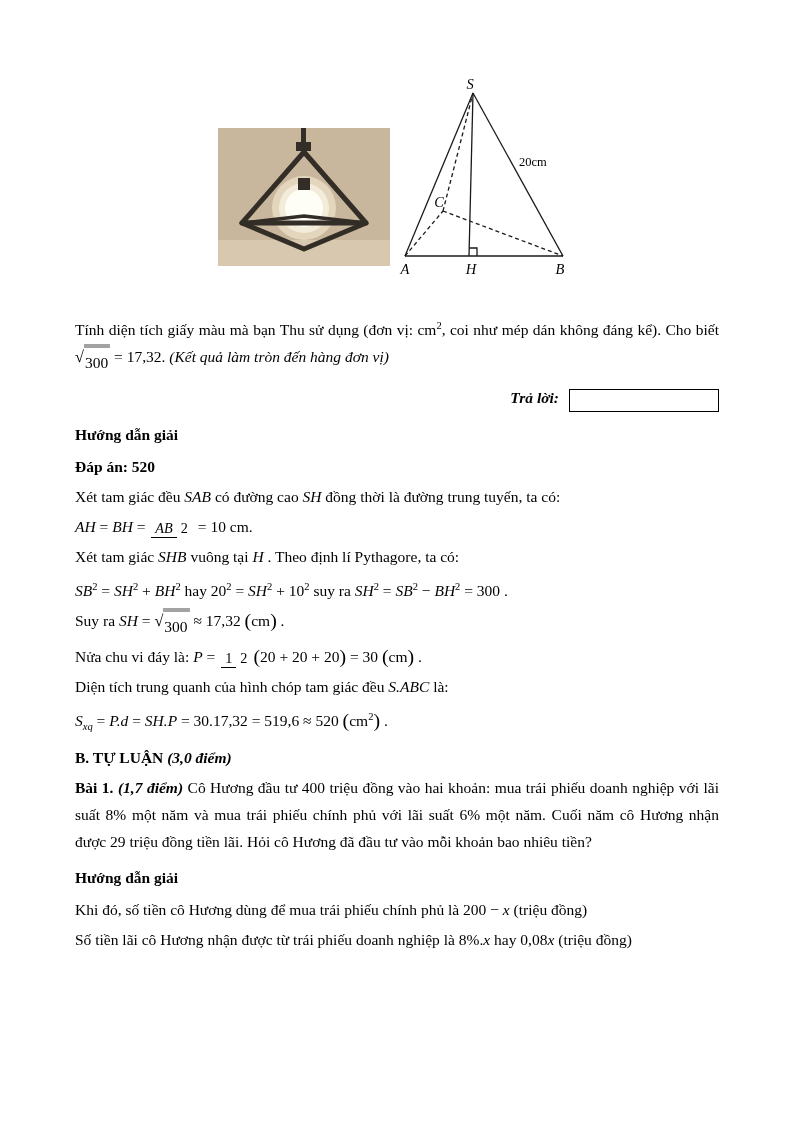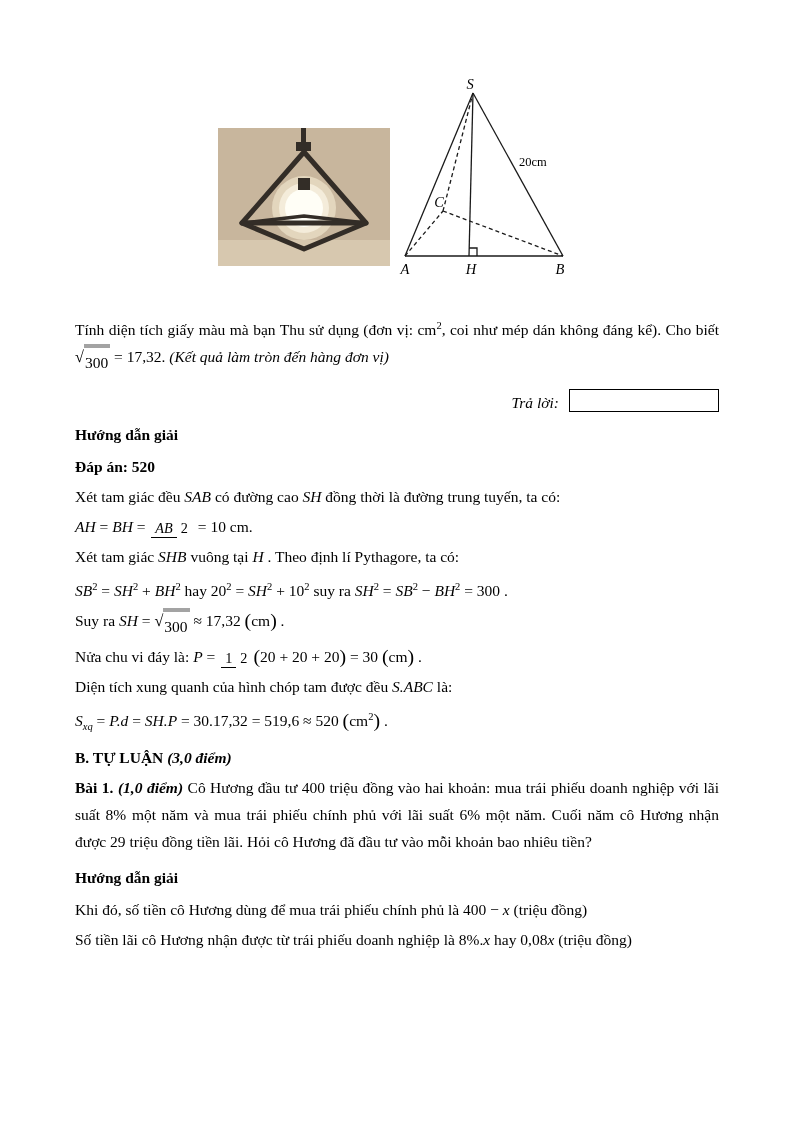--- a/index.html
+++ b/index.html
@@ -8,21 +8,21 @@
     margin:0 auto;overflow:hidden;color:#000;
     font-family:"Liberation Serif","DejaVu Serif",serif;font-size:15.5px;
   }
   .content{padding:0 75px;}
   .figure-area{position:relative;height:302px;}
   .lamp{position:absolute;left:143px;top:128px;}
   .pyramid{position:absolute;left:322px;top:78px;}
   .dlabel{font-style:italic;font-family:"Liberation Serif",serif;font-size:14.5px;fill:#000;}
   .dlabel-plain{font-style:normal;font-family:"Liberation Serif",serif;font-size:12.5px;fill:#000;}
   .para{line-height:27px;text-align:justify;margin:10px 0 0 0;}
-  .answer-row{display:flex;justify-content:flex-end;align-items:flex-end;gap:10px;margin:13px 0 4px 0;}
+  .answer-row{display:flex;justify-content:flex-end;align-items:flex-start;gap:10px;margin:13px 0 4px 0;font-weight:bold;}
   .answer-box{width:148px;height:21px;border:1px solid #000;display:inline-block;background:#fff;}
   .heading{font-weight:bold;margin:9px 0 5px 0;line-height:27px;}
   .line{line-height:27px;margin:3px 0;}
   .bold{font-weight:bold;}
   .italic{font-style:italic;}
   .bolditalic{font-weight:bold;font-style:italic;}
   .math{font-style:italic;}
   sup{font-size:0.68em;}
   sub{font-size:0.68em;font-style:italic;}
   .bigp{font-size:1.28em;line-height:1;vertical-align:-1px;}
@@ -106,24 +106,24 @@
     <div class="line"><span>Xét tam giác </span><span class="math">SHB</span><span> vuông tại </span><span class="math">H</span><span> . Theo định lí Pythagore, ta có:</span></div>
     <div class="line"><span class="math">SB</span><sup>2</sup><span> = </span><span class="math">SH</span><sup>2</sup><span> + </span><span class="math">BH</span><sup>2</sup><span> hay 20</span><sup>2</sup><span> = </span><span class="math">SH</span><sup>2</sup><span> + 10</span><sup>2</sup><span> suy ra </span><span class="math">SH</span><sup>2</sup><span> = </span><span class="math">SB</span><sup>2</sup><span> − </span><span class="math">BH</span><sup>2</sup><span> = 300 .</span></div>
     <div class="line"><span>Suy ra </span><span class="math">SH</span><span> = </span><span class="sqrt">
           <span class="rsign">√</span>
           <span class="rad">300</span>
         </span><span> ≈ 17,32 </span><span class="bigp">(</span><span>cm</span><span class="bigp">)</span><span> .</span></div>
     <div class="line"><span>Nửa chu vi đáy là: </span><span class="math">P</span><span> = </span><span class="frac">
           <span class="fnum">1</span>
           <span class="fden">2</span>
         </span><span class="bigp">(</span><span>20 + 20 + 20</span><span class="bigp">)</span><span> = 30 </span><span class="bigp">(</span><span>cm</span><span class="bigp">)</span><span> .</span></div>
-    <div class="line"><span>Diện tích xung quanh của hình chóp tam được đều </span><span class="math">S.ABC</span><span> là:</span></div>
+    <div class="line"><span>Diện tích trung quanh của hình chóp tam giác đều </span><span class="math">S.ABC</span><span> là:</span></div>
     <div class="line"><span class="math">S</span><sub>xq</sub><span> = </span><span class="math">P.d</span><span> = </span><span class="math">SH.P</span><span> = 30.17,32 = 519,6 ≈ 520 </span><span class="bigp">(</span><span>cm</span><sup>2</sup><span class="bigp">)</span><span> .</span></div>
 
     <div class="line"><span class="bold">B. TỰ LUẬN </span><span class="bolditalic">(3,0 điểm)</span></div>
-    <p class="para" style="margin-top:2px;"><span class="bold">Bài 1. </span><span class="bolditalic">(1,0 điểm)</span><span> Cô Hương đầu tư 400 triệu đồng vào hai khoản: mua trái phiếu doanh nghiệp với lãi suất 8% một năm và mua trái phiếu chính phủ với lãi suất 6% một năm. Cuối năm cô Hương nhận được 29 triệu đồng tiền lãi. Hỏi cô Hương đã đầu tư vào mỗi khoản bao nhiêu tiền?</span></p>
+    <p class="para" style="margin-top:2px;"><span class="bold">Bài 1. </span><span class="bolditalic">(1,7 điểm)</span><span> Cô Hương đầu tư 400 triệu đồng vào hai khoản: mua trái phiếu doanh nghiệp với lãi suất 8% một năm và mua trái phiếu chính phủ với lãi suất 6% một năm. Cuối năm cô Hương nhận được 29 triệu đồng tiền lãi. Hỏi cô Hương đã đầu tư vào mỗi khoản bao nhiêu tiền?</span></p>
 
     <div class="heading">Hướng dẫn giải</div>
-    <div class="line"><span>Khi đó, số tiền cô Hương dùng để mua trái phiếu chính phủ là 400 − </span><span class="math">x</span><span> (triệu đồng)</span></div>
+    <div class="line"><span>Khi đó, số tiền cô Hương dùng để mua trái phiếu chính phủ là 200 − </span><span class="math">x</span><span> (triệu đồng)</span></div>
     <div class="line"><span>Số tiền lãi cô Hương nhận được từ trái phiếu doanh nghiệp là 8%.</span><span class="math">x</span><span> hay 0,08</span><span class="math">x</span><span> (triệu đồng)</span></div>
 
   </div>
 </div>
 
 </body></html>

